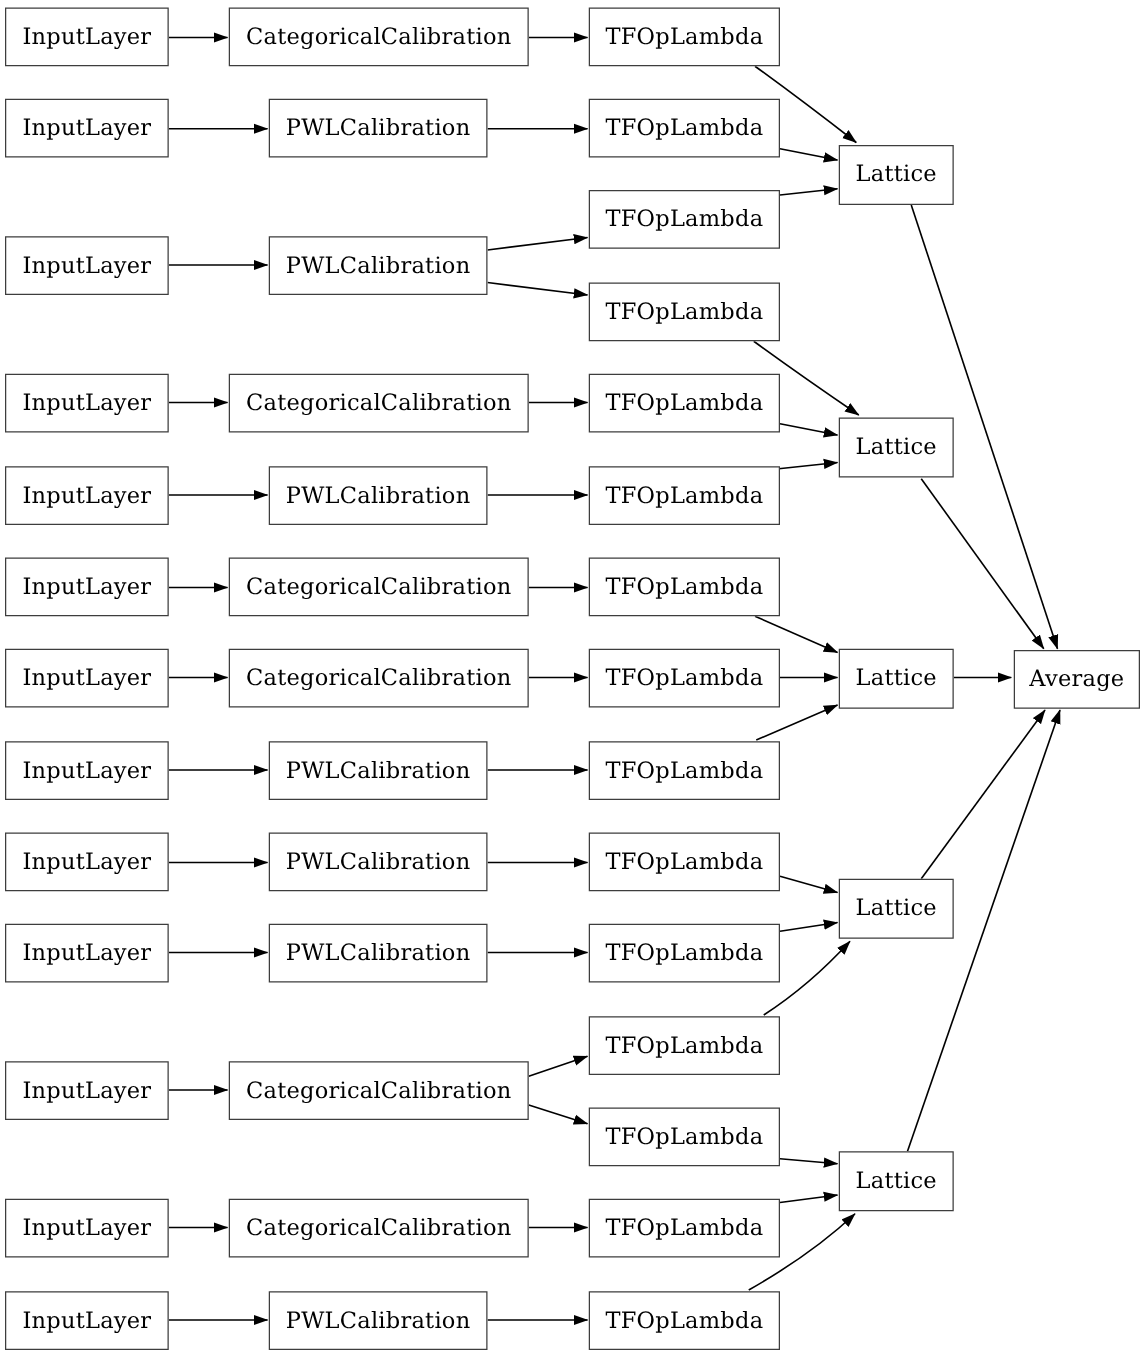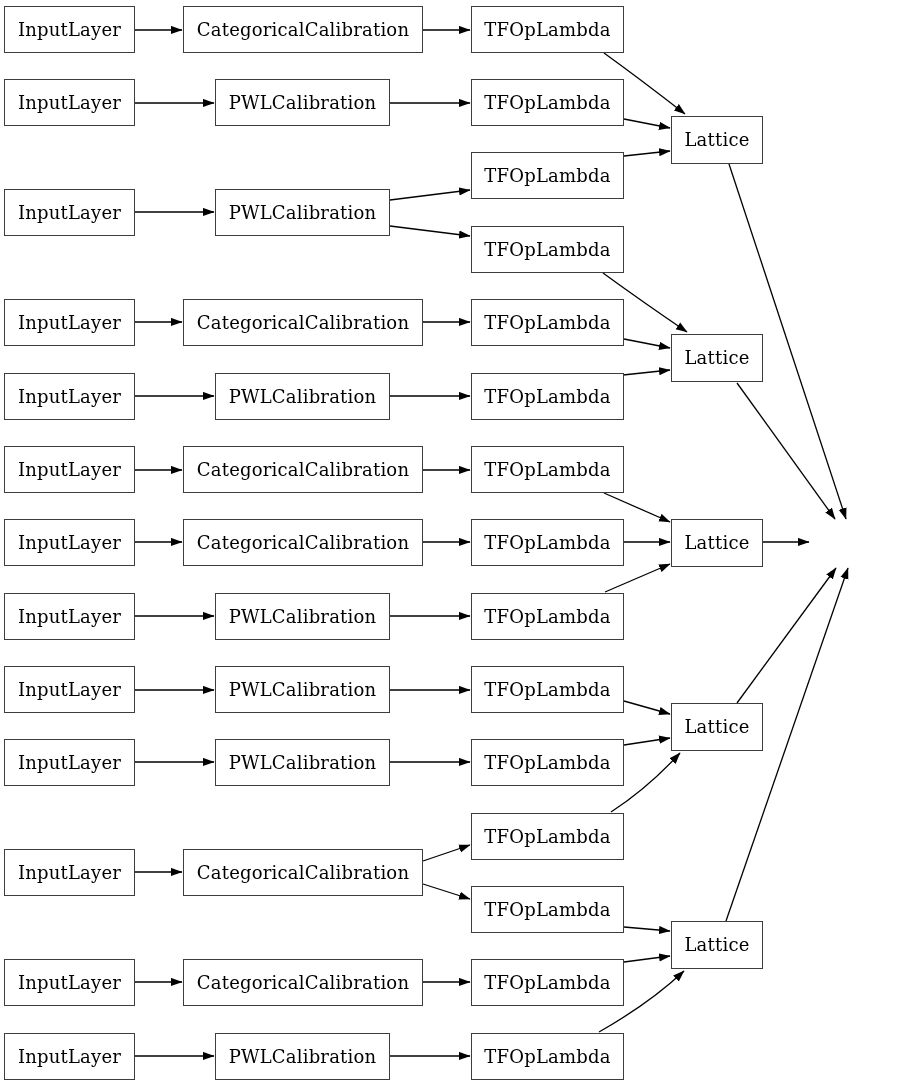--- a/index.html
+++ b/index.html
@@ -130,14 +130,15 @@
   <div class="node" style="left:471px;top:886px;width:153px;height:47px">TFOpLambda</div>
   <div class="node" style="left:471px;top:959px;width:153px;height:47px">TFOpLambda</div>
   <div class="node" style="left:471px;top:1033px;width:153px;height:47px">TFOpLambda</div>
 
   <div class="node" style="left:671px;top:116px;width:92px;height:48px">Lattice</div>
   <div class="node" style="left:671px;top:334px;width:92px;height:48px">Lattice</div>
   <div class="node" style="left:671px;top:519px;width:92px;height:48px">Lattice</div>
   <div class="node" style="left:671px;top:703px;width:92px;height:48px">Lattice</div>
   <div class="node" style="left:671px;top:921px;width:92px;height:48px">Lattice</div>
 
+  <div class="node" style="left:811px;top:520px;width:101px;height:47px">Average</div>
 
 </div>
 
 </body></html>

